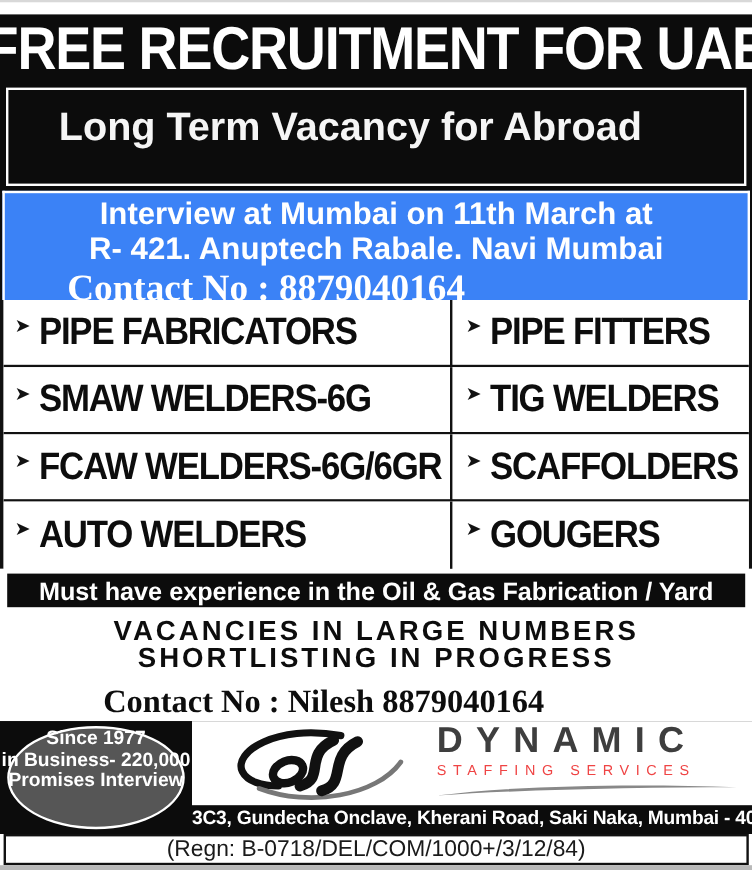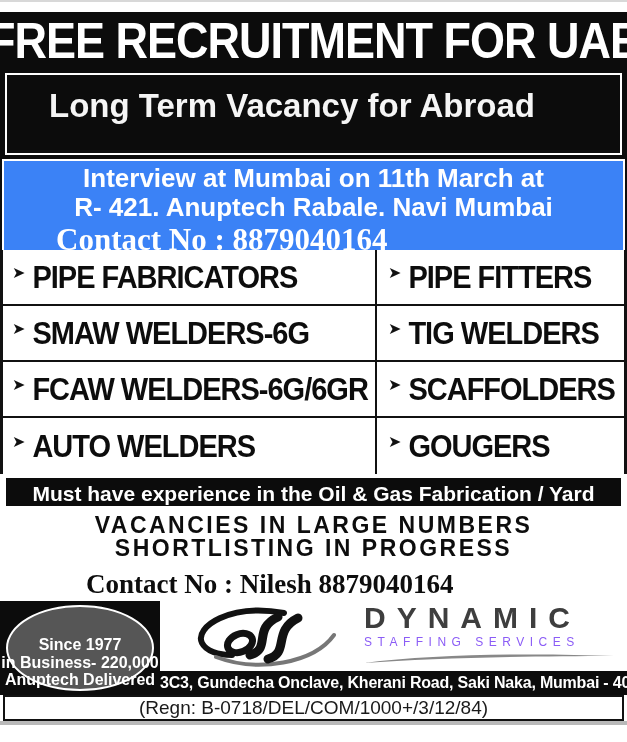--- a/index.html
+++ b/index.html
@@ -74,37 +74,37 @@
   }
   
   .footer { display:flex; height:94px; background:#0c0c0c; }
   .badge-panel {
     width:160px; height:94px; background:#0c0c0c; display:flex;
     align-items:center; justify-content:center; flex:0 0 auto;
   }
   .badge {
     width:148px; height:86px; background:#565656; border:2px solid #ffffff;
     border-radius:50%; display:flex; flex-direction:column;
-    align-items:center; justify-content:flex-end; color:#ffffff;
+    align-items:center; justify-content:flex-start; color:#ffffff;
     font-weight:bold; font-size:16px; line-height:1.1; text-align:center;
     white-space:nowrap;
   }
   .footer-right { flex:1; display:flex; flex-direction:column; }
   .logo-box {
     background:#ffffff; height:70px; margin-right:9px; position:relative;
     display:flex; align-items:center; overflow:hidden;
   }
   .logo-mark { margin-left:28px; flex:0 0 auto; }
   .company-block { margin-left:26px; margin-top:-4px; }
   .company-name {
     color:#3e3e3e; font-weight:bold; font-size:30px; letter-spacing:11px;
     line-height:1; white-space:nowrap;
   }
   .company-tagline {
-    color:#8b5cf6; font-size:12px; letter-spacing:5.5px; margin-top:2px;
+    color:#ef4444; font-size:12px; letter-spacing:5.5px; margin-top:2px;
     white-space:nowrap;
   }
   .address-bar {
     background:#0c0c0c; color:#ffffff; font-weight:bold; font-size:16px;
     height:24px; display:flex; align-items:center; justify-content:center;
     letter-spacing:-0.2px; white-space:nowrap;
   }
   
   .regn-bar {
     height:26px; margin:0 3px; background:#ffffff; border:2px solid #111;
@@ -180,21 +180,21 @@
     <div>SHORTLISTING IN PROGRESS</div>
   </div>
 
   <div class="contact2">Contact No : Nilesh 8879040164</div>
 
   <div class="footer">
     <div class="badge-panel">
       <div class="badge">
         <div>Since 1977</div>
         <div>in Business- 220,000</div>
-        <div>Anuptech Delivered</div>
+        <div>Promises Interview</div>
       </div>
     </div>
     <div class="footer-right">
       <div class="logo-box">
         <svg class="logo-mark" width="150" height="62" viewBox="0 0 150 62">
           <path d="M 96 8 C 42 -2 6 22 14 38 C 18 46 30 50 44 50" fill="none" stroke="#111" stroke-width="6" stroke-linecap="round"></path>
           <path d="M 28 52 C 70 68 126 58 146 30" fill="none" stroke="#777" stroke-width="4" stroke-linecap="round"></path>
           <ellipse cx="52" cy="38" rx="13" ry="9" fill="none" stroke="#111" stroke-width="7" transform="rotate(-22 52 38)"></ellipse>
           <path d="M 62 50 C 84 44 64 24 90 12" fill="none" stroke="#111" stroke-width="9" stroke-linecap="round"></path>
           <path d="M 80 54 C 102 48 84 26 110 13" fill="none" stroke="#111" stroke-width="9" stroke-linecap="round"></path>

